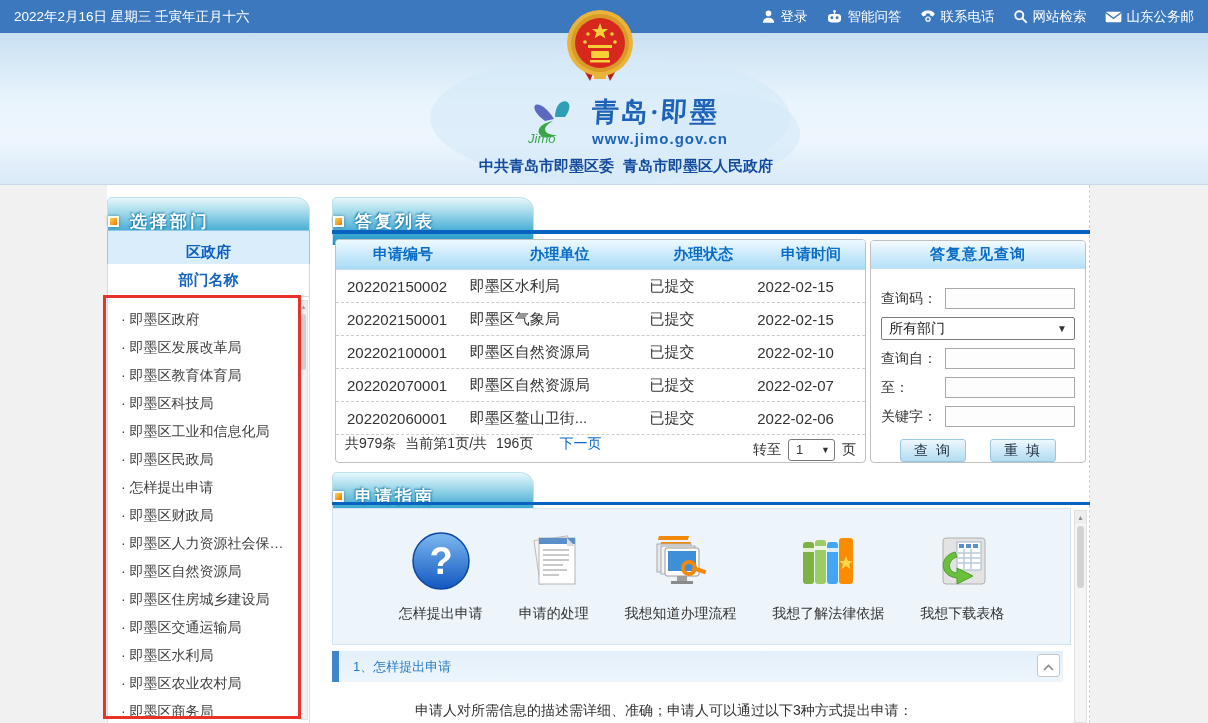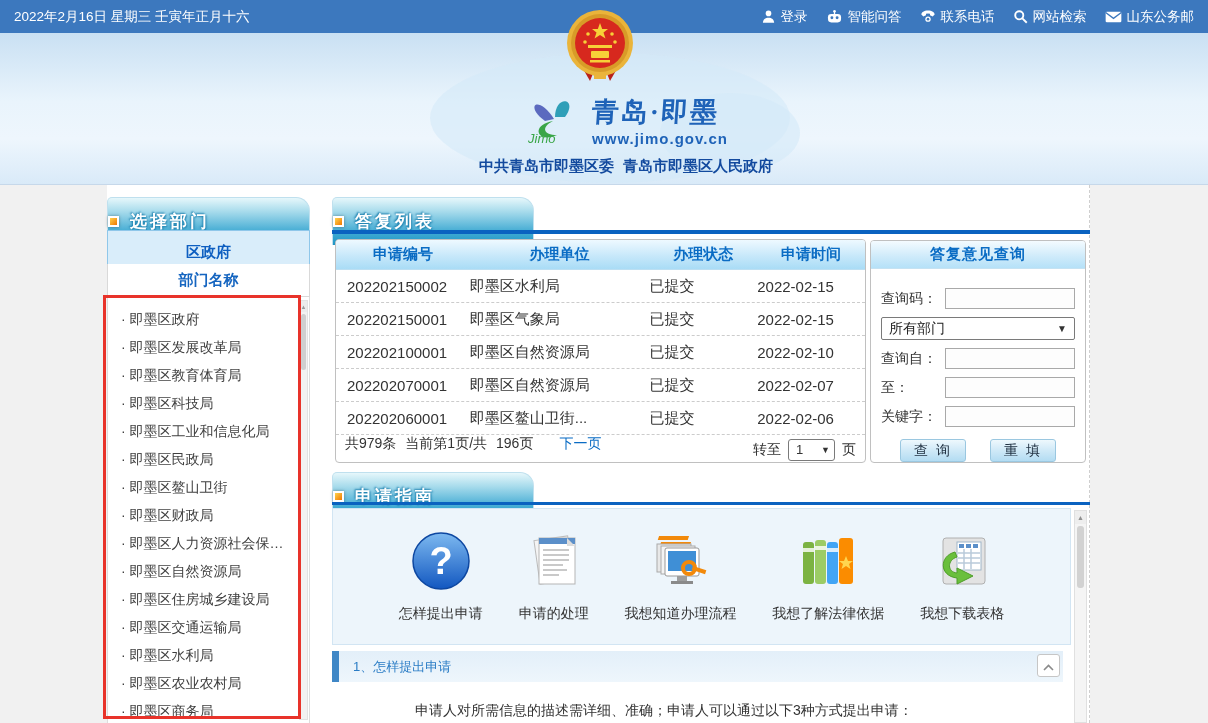--- a/index.html
+++ b/index.html
@@ -288,21 +288,21 @@
 <div class="abs sb-colname">
   <span>部门名称</span>
 </div>
 <div class="abs sb-list">
   <div class="sb-item">· 即墨区政府</div>
   <div class="sb-item">· 即墨区发展改革局</div>
   <div class="sb-item">· 即墨区教育体育局</div>
   <div class="sb-item">· 即墨区科技局</div>
   <div class="sb-item">· 即墨区工业和信息化局</div>
   <div class="sb-item">· 即墨区民政局</div>
-  <div class="sb-item">· 即墨区鳌山卫街</div>
+  <div class="sb-item">· 怎样提出申请</div>
   <div class="sb-item">· 即墨区财政局</div>
   <div class="sb-item">· 即墨区人力资源社会保…</div>
   <div class="sb-item">· 即墨区自然资源局</div>
   <div class="sb-item">· 即墨区住房城乡建设局</div>
   <div class="sb-item">· 即墨区交通运输局</div>
   <div class="sb-item">· 即墨区水利局</div>
   <div class="sb-item">· 即墨区农业农村局</div>
   <div class="sb-item">· 即墨区商务局</div>
 </div>
 <div class="abs sb-scroll">

